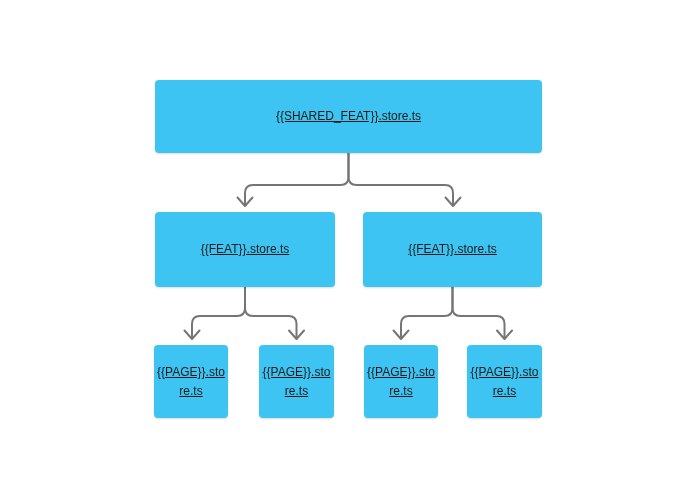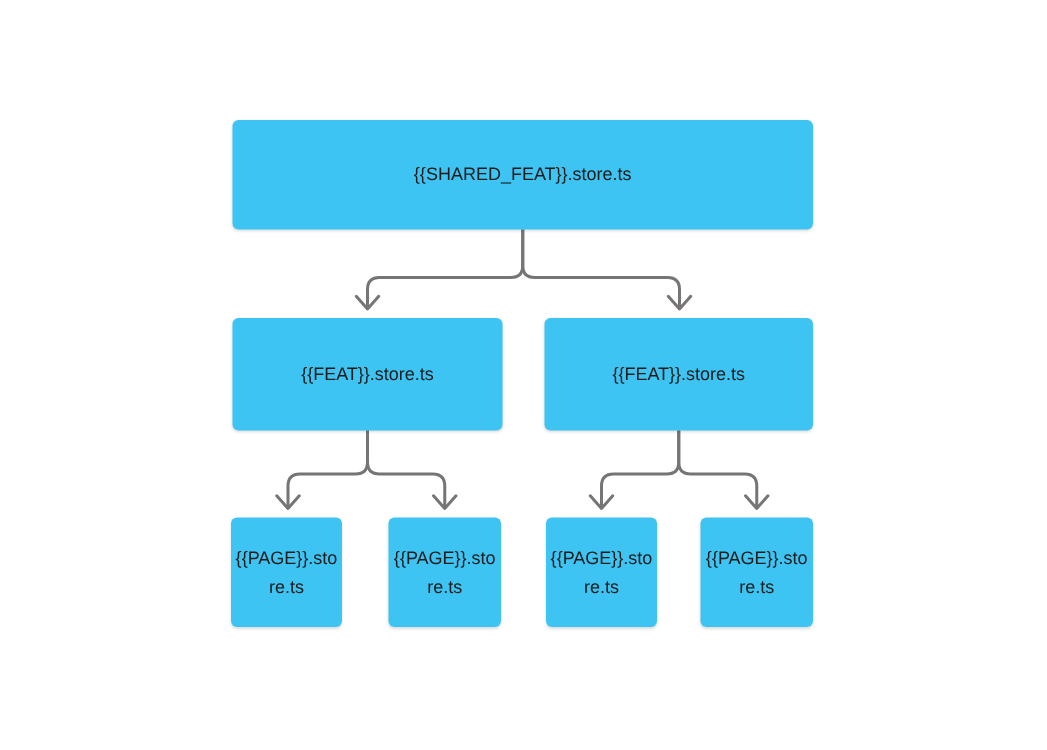--- a/index.html
+++ b/index.html
@@ -47,20 +47,21 @@
     font-size: 12px;
     line-height: 1.55;
     box-shadow: 0 1px 2px rgba(0,0,0,0.14);
   }
   .node-label {
     display: block;
     max-width: 100%;
     overflow-wrap: anywhere;
     word-break: break-word;
     padding: 0 3px;
+    text-decoration: underline;
   }
   .node-root   { left: 155px; top:  80px; width: 387px; height: 73px; }
   .node-feat-l { left: 155px; top: 212px; width: 180px; height: 75px; }
   .node-feat-r { left: 363px; top: 212px; width: 179px; height: 75px; }
   .node-page-1 { left: 154px; top: 345px; width: 74px;  height: 73px; }
   .node-page-2 { left: 259px; top: 345px; width: 75px;  height: 73px; }
   .node-page-3 { left: 364px; top: 345px; width: 74px;  height: 73px; }
   .node-page-4 { left: 467px; top: 345px; width: 75px;  height: 73px; }
 </style>
 </head>

